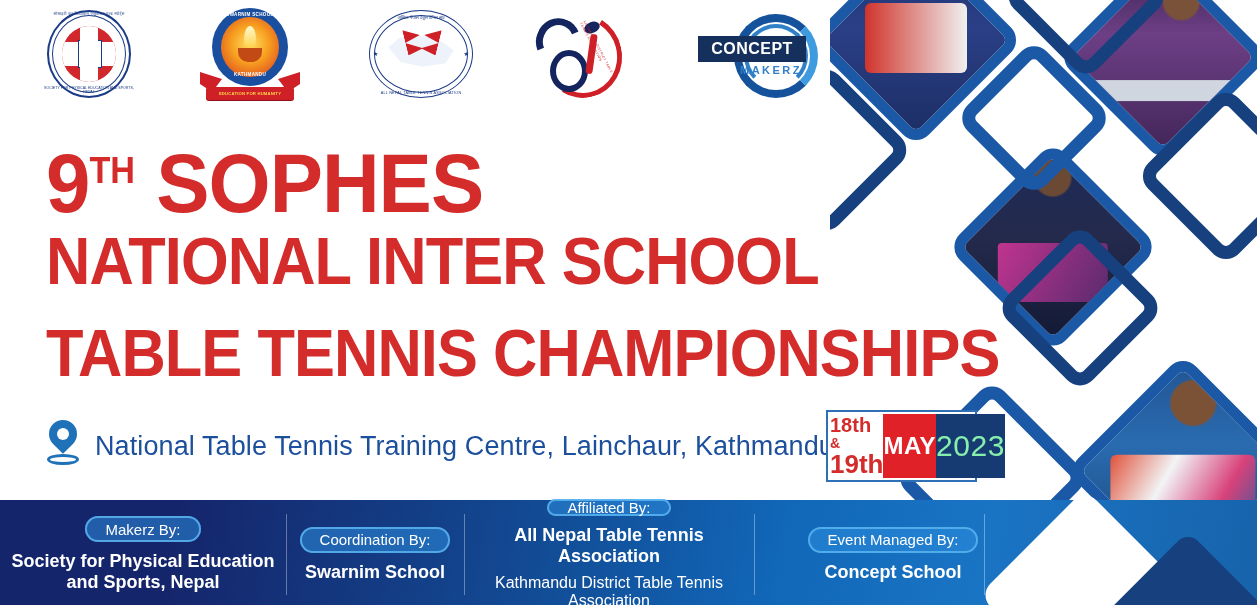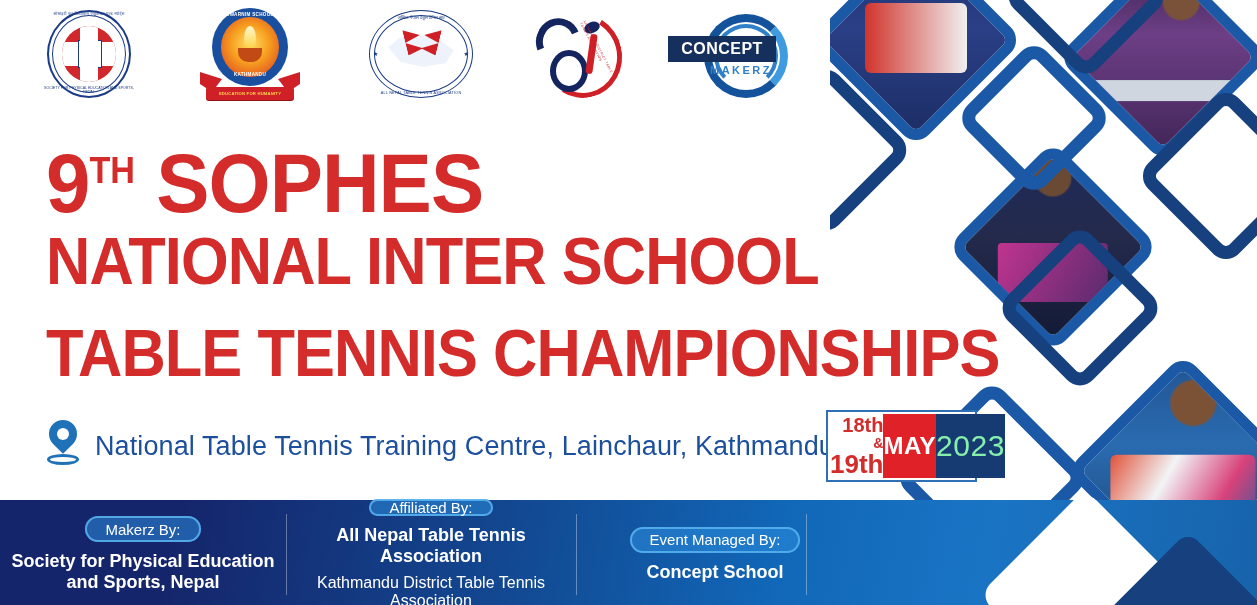--- a/index.html
+++ b/index.html
@@ -83,21 +83,21 @@
   .k4loop { position:absolute; left:22px; top:42px; width:38px; height:42px; border-radius:50%;
             border:6px solid #13245e; }
   .k4stem { position:absolute; left:60px; top:26px; width:7px; height:40px; background:#cf2027;
             border-radius:3px; transform:rotate(8deg); }
   .k4dot { position:absolute; left:56px; top:14px; width:16px; height:11px; background:#13245e;
            border-radius:50%; transform:rotate(-22deg); }
   .k4txt { position:absolute; left:58px; top:12px; width:60px; font-size:3.4px; color:#cf2027;
            transform:rotate(62deg); transform-origin:0 0; letter-spacing:.4px; }
 
   
-  .logo5 { left:662px; width:150px; height:94px; }
+  .logo5 { left:692px; width:150px; height:94px; }
   .c5ring { position:absolute; left:42px; top:6px; width:84px; height:84px; border-radius:50%;
             border:8px solid #14539c; border-right-color:#3f9be0; }
   .c5ring2 { position:absolute; left:52px; top:16px; width:64px; height:64px; border-radius:50%;
              border:4px solid #2f7fc9; border-bottom-color:transparent; }
   .c5box { position:absolute; left:6px; top:28px; width:108px; height:26px; background:#16305e;
            border:2px solid #16305e; display:flex; align-items:center; justify-content:center; }
   .c5box span { color:#ffffff; font-size:16px; font-weight:bold; letter-spacing:.5px;
                 font-family:"Liberation Sans", sans-serif; }
   .c5sub { position:absolute; left:34px; top:56px; width:90px; text-align:center; color:#2f7fc9;
            font-size:11px; letter-spacing:2.5px; font-weight:bold; }
@@ -119,21 +119,21 @@
   .pin:after { content:""; position:absolute; left:8px; top:8px; width:12px; height:12px;
                border-radius:50%; background:#ffffff; }
   .pin-base { position:absolute; left:2px; top:36px; width:32px; height:11px; border-radius:50%;
               border:3px solid #1f72b8; }
   .venue-text { color:#1c4f9c; font-size:27px; letter-spacing:.1px; white-space:nowrap;
                 font-family:"Liberation Sans Narrow","Liberation Sans",sans-serif; }
 
   
   .date-badge { position:absolute; left:826px; top:410px; width:151px; height:72px;
                 border:2px solid #2f6fb5; background:#ffffff; display:flex; padding:2px; }
-  .db-left { width:64px; display:flex; flex-direction:column; align-items:flex-end;
+  .db-left { width:64px; display:flex; flex-direction:column; align-items:flex-start;
              justify-content:center; color:#d42b2b; font-weight:bold; line-height:1; }
   .db-left .d1 { font-size:20px; }
   .db-left .amp { font-size:14px; margin:1px 0; }
   .db-left .d2 { font-size:26px; }
   .db-right { flex:1; display:flex; flex-direction:row; }
   .db-may { flex:1; background:#e02127; color:#fff; font-weight:bold; font-size:24px;
             display:flex; align-items:center; justify-content:center; letter-spacing:.5px; }
   .db-year { flex:1; background:#163a72; color:#86efac; font-weight:normal; font-size:30px;
              display:flex; align-items:center; justify-content:center; letter-spacing:.5px; }
 
@@ -311,20 +311,24 @@
   <div class="bottom-bar">
 
     <div class="bb-cell bb-c1">
       <div class="pill">Makerz By:</div>
       <div class="bb-main">
         <span style="white-space:pre-line">Society for Physical Education
 and Sports, Nepal</span>
       </div>
     </div>
 
+    <div class="bb-cell bb-c2">
+      <div class="pill">Coordination By:</div>
+      <div class="bb-main">Swarnim School</div>
+    </div>
 
     <div class="bb-cell bb-c3">
       <div class="pill">Affiliated By:</div>
       <div class="bb-main">All Nepal Table Tennis Association</div>
       <div class="bb-sub">Kathmandu District Table Tennis Association</div>
     </div>
 
     <div class="bb-cell bb-c4">
       <div class="pill">Event Managed By:</div>
       <div class="bb-main">Concept School</div>

